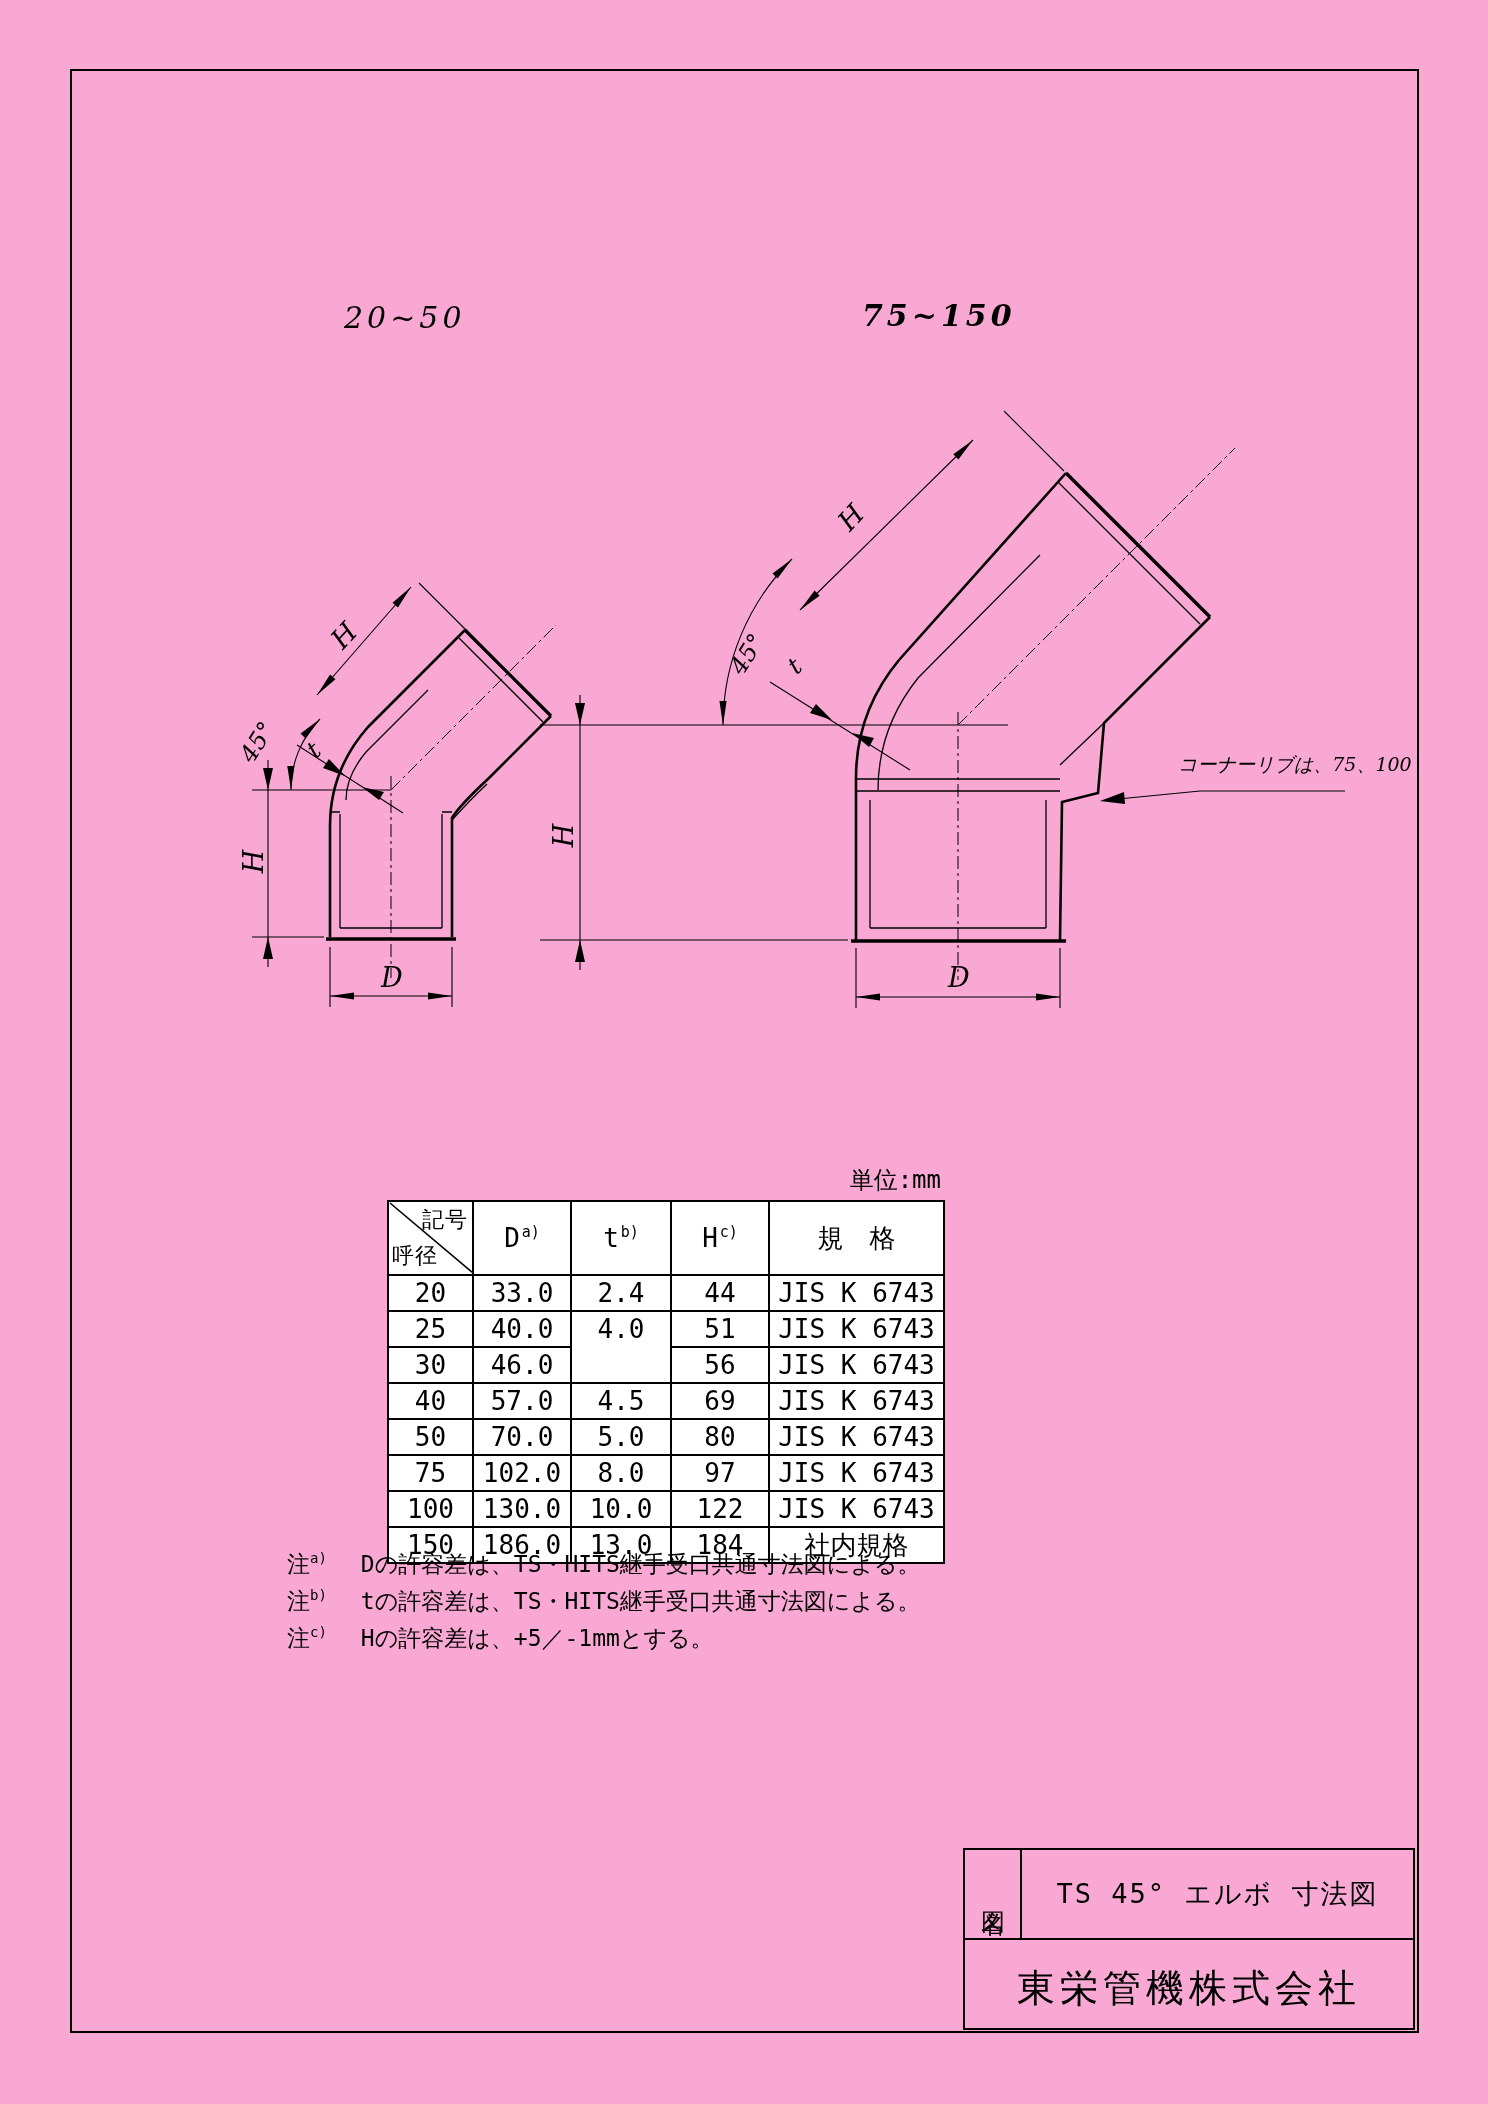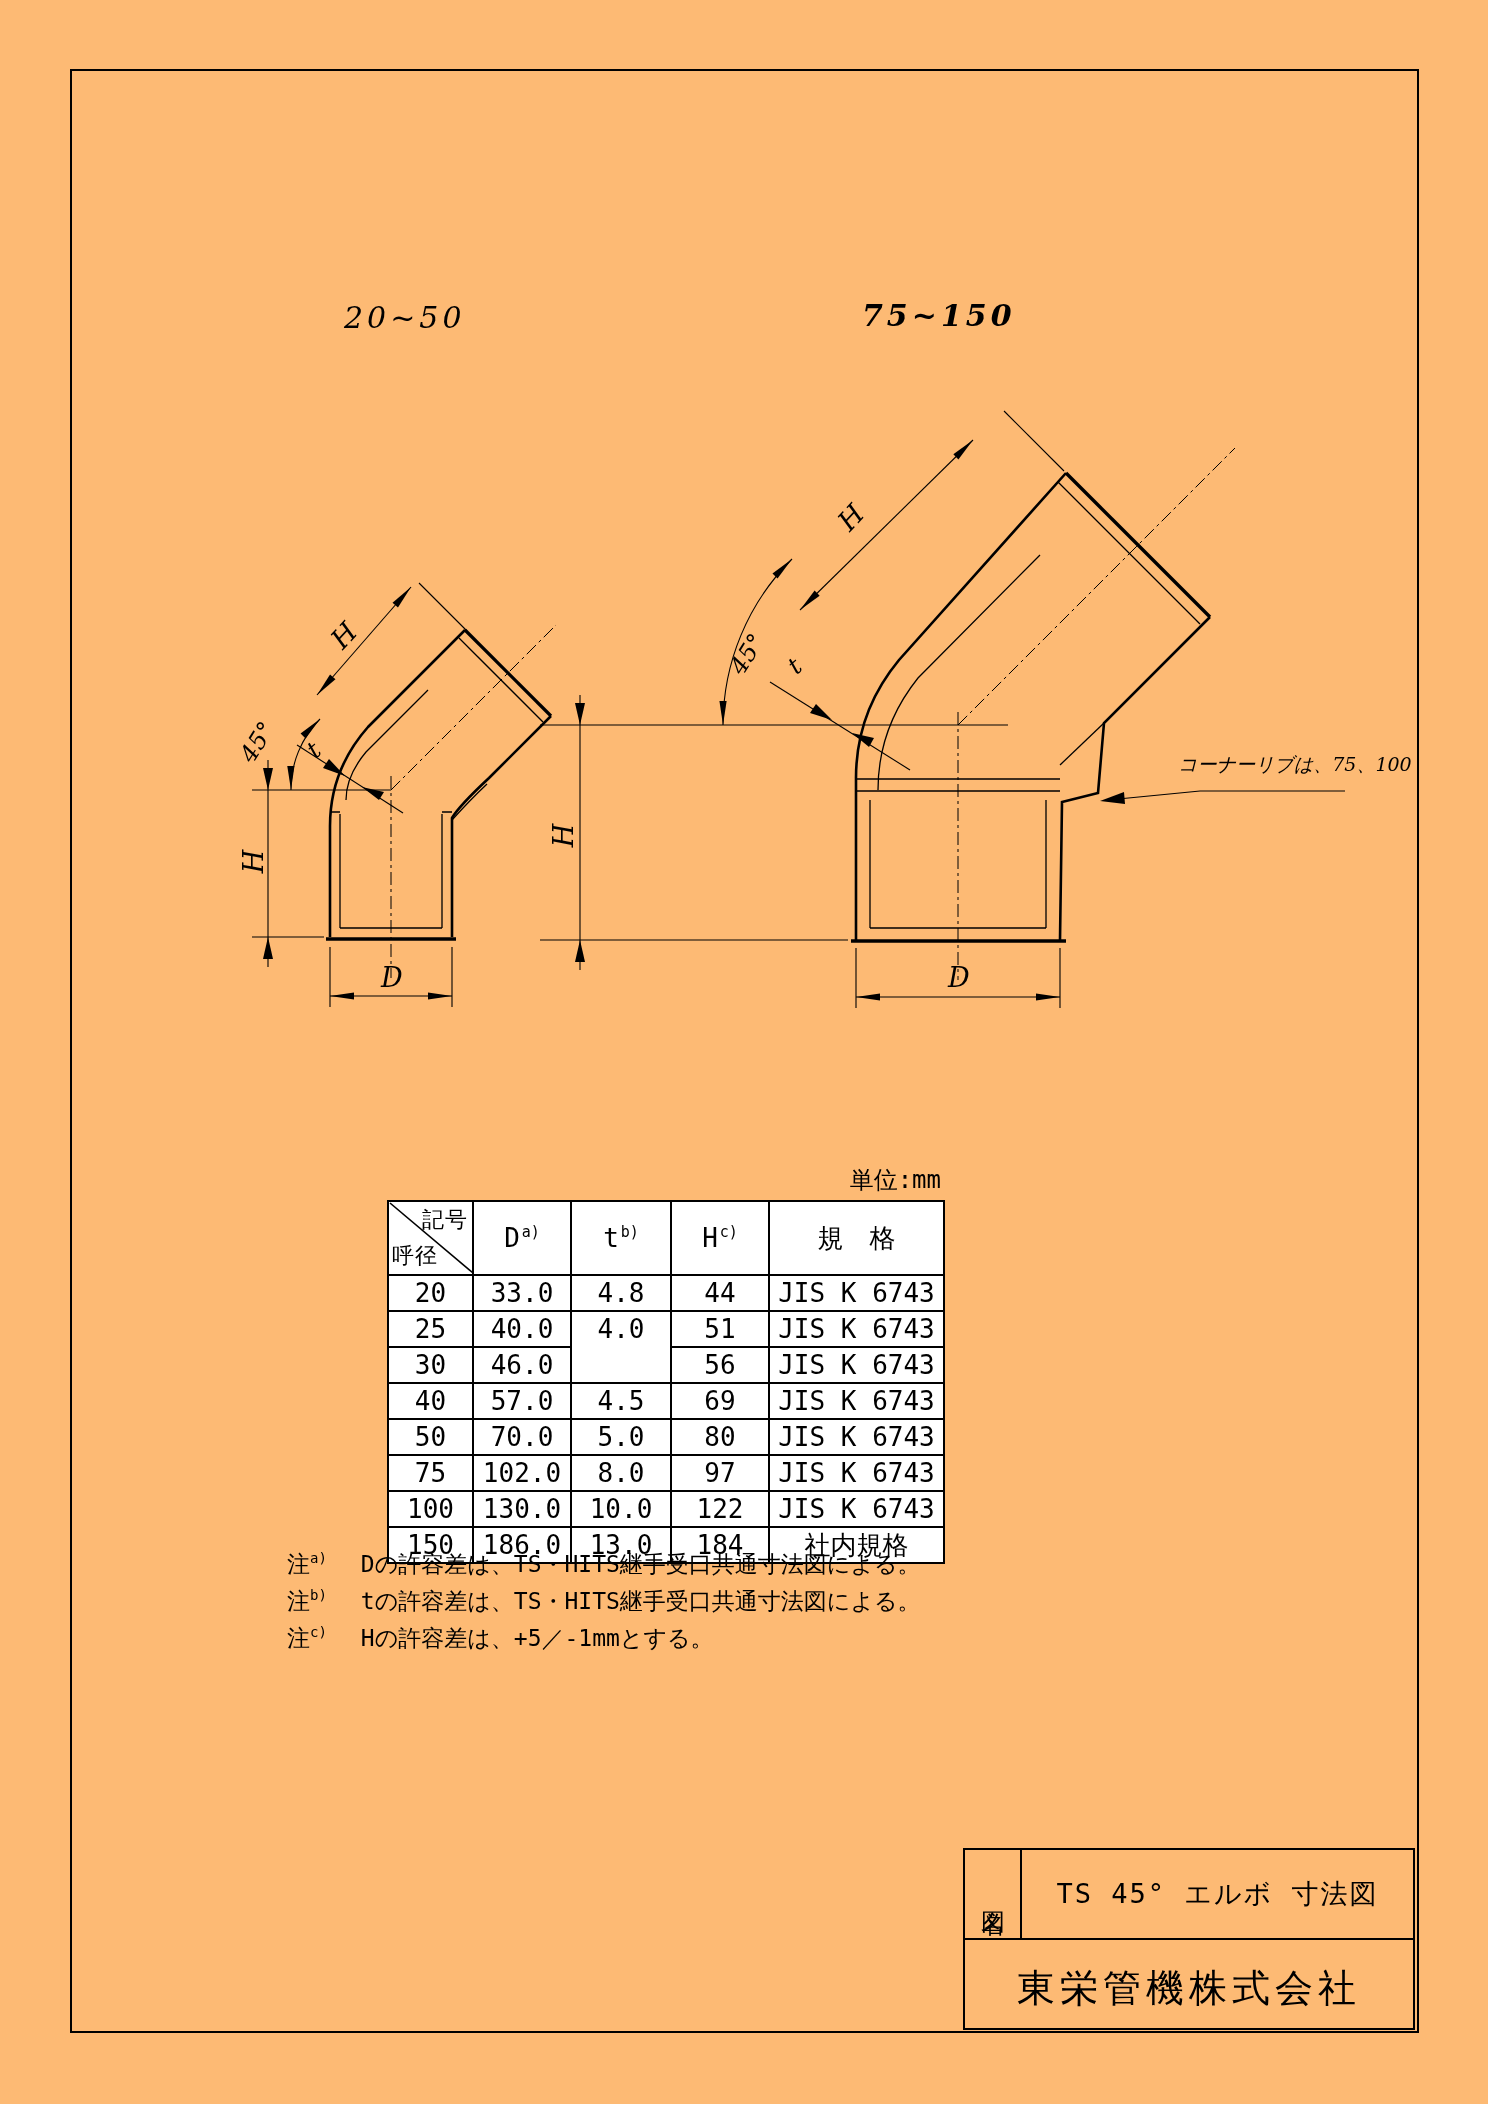--- a/index.html
+++ b/index.html
@@ -1,16 +1,16 @@
 <!DOCTYPE html>
 <html><head>
 <meta charset="utf-8">
 <style>
   html,body{margin:0;padding:0;background:#fff;}
-  .page{position:relative;width:1488px;height:2104px;background:#fdba74;overflow:hidden;
+  .page{position:relative;width:1488px;height:2104px;background:#f9a8d4;overflow:hidden;
         font-family:"DejaVu Sans",sans-serif;color:#000;}
   .frame{position:absolute;left:70px;top:69px;width:1345px;height:1960px;border:2.5px solid #000;}
   svg.art{position:absolute;left:0;top:0;pointer-events:none;}
   .lbl{position:absolute;white-space:nowrap;color:#000;}
   .fig-label{font:italic 30px "DejaVu Serif",serif;letter-spacing:4px;}
   .dim{font:italic 27px "DejaVu Serif",serif;}
   .dim-sm{font:italic 24px "DejaVu Serif",serif;}
   .rot{transform-origin:center center;display:inline-block;}
   .note-rib{font:italic 19px "DejaVu Serif",serif;}
   .unit{font:24px "DejaVu Sans Mono",monospace;}
@@ -167,21 +167,21 @@
         </th>
         <th>
           <span>規　格</span>
         </th>
       </tr>
     </thead>
     <tbody>
         <tr>
           <td>20</td>
           <td>33.0</td>
-          <td>4.8</td>
+          <td>2.4</td>
           <td>44</td>
           <td>JIS K 6743</td>
         </tr>
         <tr>
           <td>25</td>
           <td>40.0</td>
           <td rowspan="2" class="merge-top">4.0</td>
           <td>51</td>
           <td>JIS K 6743</td>
         </tr>

